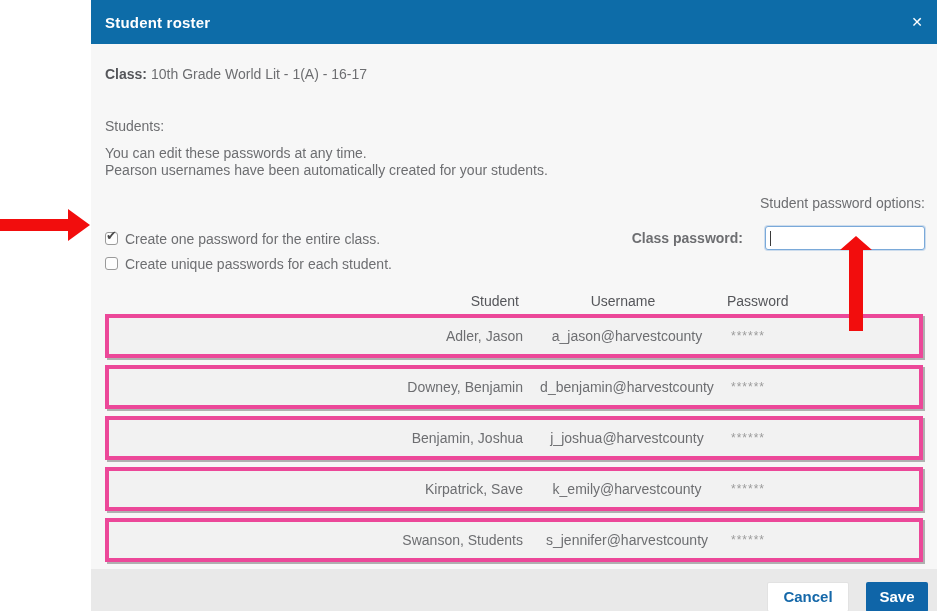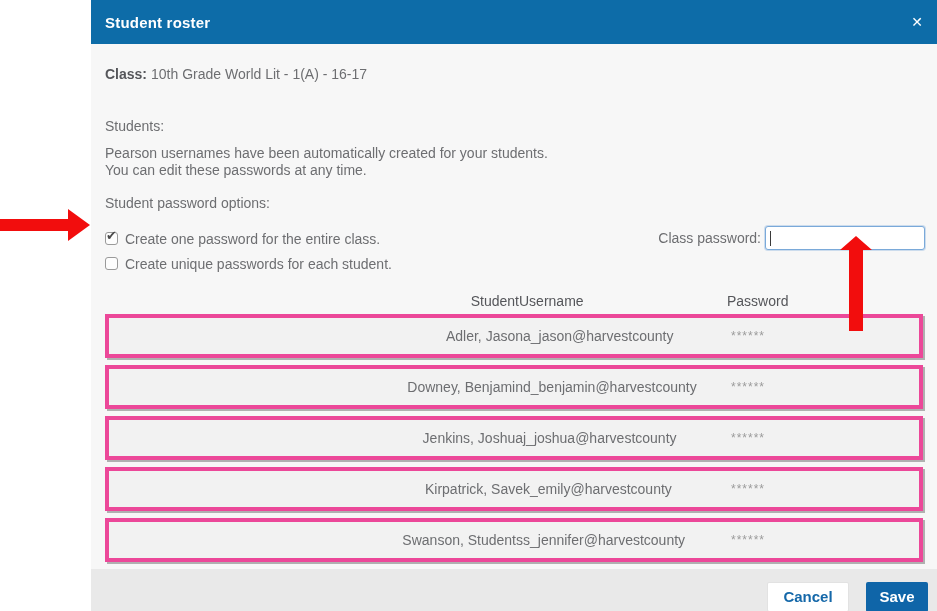--- a/index.html
+++ b/index.html
@@ -36,35 +36,35 @@
   .modal-title{font-size:15px;font-weight:bold;letter-spacing:.2px;}
   .modal-close{font-size:14px;font-weight:bold;cursor:pointer;line-height:1;}
   .modal-body{
     flex:1 1 auto;background:var(--body-bg);
     padding:22px 12px 0 14px;font-size:14px;color:var(--text-gray);
   }
   .class-line{margin-top:0;}
   .class-line .lbl{font-weight:bold;color:var(--text-dark);margin-right:4px;}
   .students-label{margin-top:36px;color:var(--text-gray);}
   .info{margin-top:11px;line-height:17px;}
-  .pw-options-label{margin-top:16px;}
+  .pw-options-label{margin-top:16px;text-align:right;}
   .options-row{margin-top:17px;display:flex;justify-content:space-between;align-items:flex-start;}
   .options-col{display:flex;flex-direction:column;gap:4px;}
   .option{display:flex;align-items:center;height:21px;cursor:default;}
   .checkbox{
     width:13px;height:13px;border:1px solid #9a9a9a;border-radius:3px;
     background:#fdfdfd;margin-right:7px;position:relative;flex:0 0 auto;cursor:pointer;
   }
   .checkbox .tick{
     display:none;position:absolute;left:0px;top:-4px;
     font-size:13px;color:#4a4a4a;line-height:1;
   }
   .checkbox.checked .tick{display:block;}
   .pw-field{display:flex;align-items:center;margin-top:-2px;}
-  .pw-label{margin-right:4px;color:var(--text-gray);}
+  .pw-label{margin-right:22px;color:var(--text-gray);font-weight:bold;}
   .pw-input{
     width:160px;height:24px;background:#fff;
     border:1px solid var(--input-border);border-radius:3px;
     box-shadow:0 0 0 1px rgba(122,169,217,.35);
     position:relative;cursor:text;
   }
   .pw-input .caret{
     position:absolute;left:4px;top:4px;width:1px;height:15px;background:#3a3a3a;
   }
   .roster-table{margin-top:13px;width:818px;}
@@ -73,21 +73,21 @@
     color:var(--text-dark);font-size:14px;
   }
   .trow{
     display:flex;align-items:center;height:44px;padding-left:15px;
     background:var(--row-bg);
     border:4px solid #ec4899;
     box-shadow:2px 2px 0 0 var(--row-border);
     margin-bottom:7px;font-size:14px;color:var(--text-gray);
   }
   .col-student{width:399px;flex:0 0 auto;text-align:right;}
-  .col-user{width:208px;flex:0 0 auto;}
+  .col-user{width:208px;flex:0 0 auto;text-align:center;}
   .col-pass{flex:1 1 auto;}
   .mask{color:var(--mask-gray);font-size:12px;letter-spacing:1px;}
   .modal-footer{
     flex:0 0 55px;background:var(--footer-bg);
     display:flex;align-items:center;justify-content:flex-end;
     padding-right:9px;gap:17px;
   }
   .btn{
     height:30px;font-size:15px;font-weight:bold;border-radius:2px;
     font-family:"Liberation Sans","DejaVu Sans",sans-serif;cursor:pointer;
@@ -114,22 +114,22 @@
 
   <div class="modal-body">
 
     <div class="class-line">
       <span class="lbl">Class:</span><span>10th Grade World Lit - 1(A) - 16-17</span>
     </div>
 
     <div class="students-label">Students:</div>
 
     <div class="info">
+      <div>You can edit these passwords at any time.</div>
       <div>Pearson usernames have been automatically created for your students.</div>
-      <div>You can edit these passwords at any time.</div>
     </div>
 
     <div class="pw-options-label">Student password options:</div>
 
     <div class="options-row">
       <div class="options-col">
         <label class="option">
           <span class="checkbox checked">
               <span class="tick">✔</span>
             </span>
@@ -159,21 +159,21 @@
         <span class="col-student">Adler, Jason</span>
         <span class="col-user">a_jason@harvestcounty</span>
         <span class="col-pass mask">******</span>
       </div>
       <div class="trow">
         <span class="col-student">Downey, Benjamin</span>
         <span class="col-user">d_benjamin@harvestcounty</span>
         <span class="col-pass mask">******</span>
       </div>
       <div class="trow">
-        <span class="col-student">Jenkins, Joshua</span>
+        <span class="col-student">Benjamin, Joshua</span>
         <span class="col-user">j_joshua@harvestcounty</span>
         <span class="col-pass mask">******</span>
       </div>
       <div class="trow">
         <span class="col-student">Kirpatrick, Save</span>
         <span class="col-user">k_emily@harvestcounty</span>
         <span class="col-pass mask">******</span>
       </div>
       <div class="trow">
         <span class="col-student">Swanson, Students</span>

